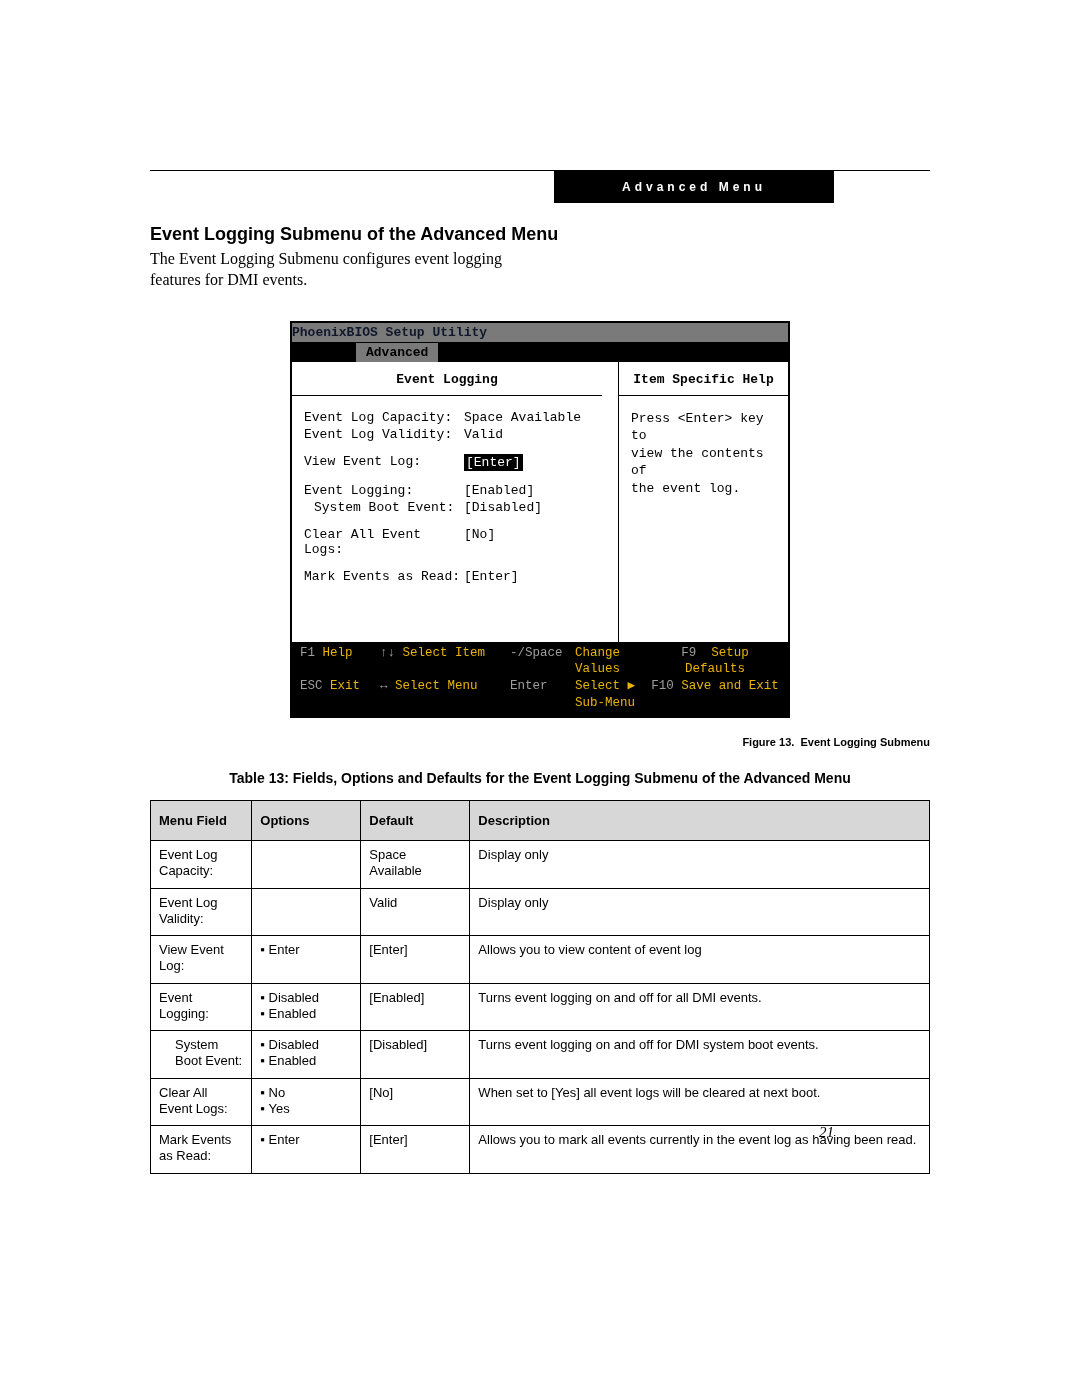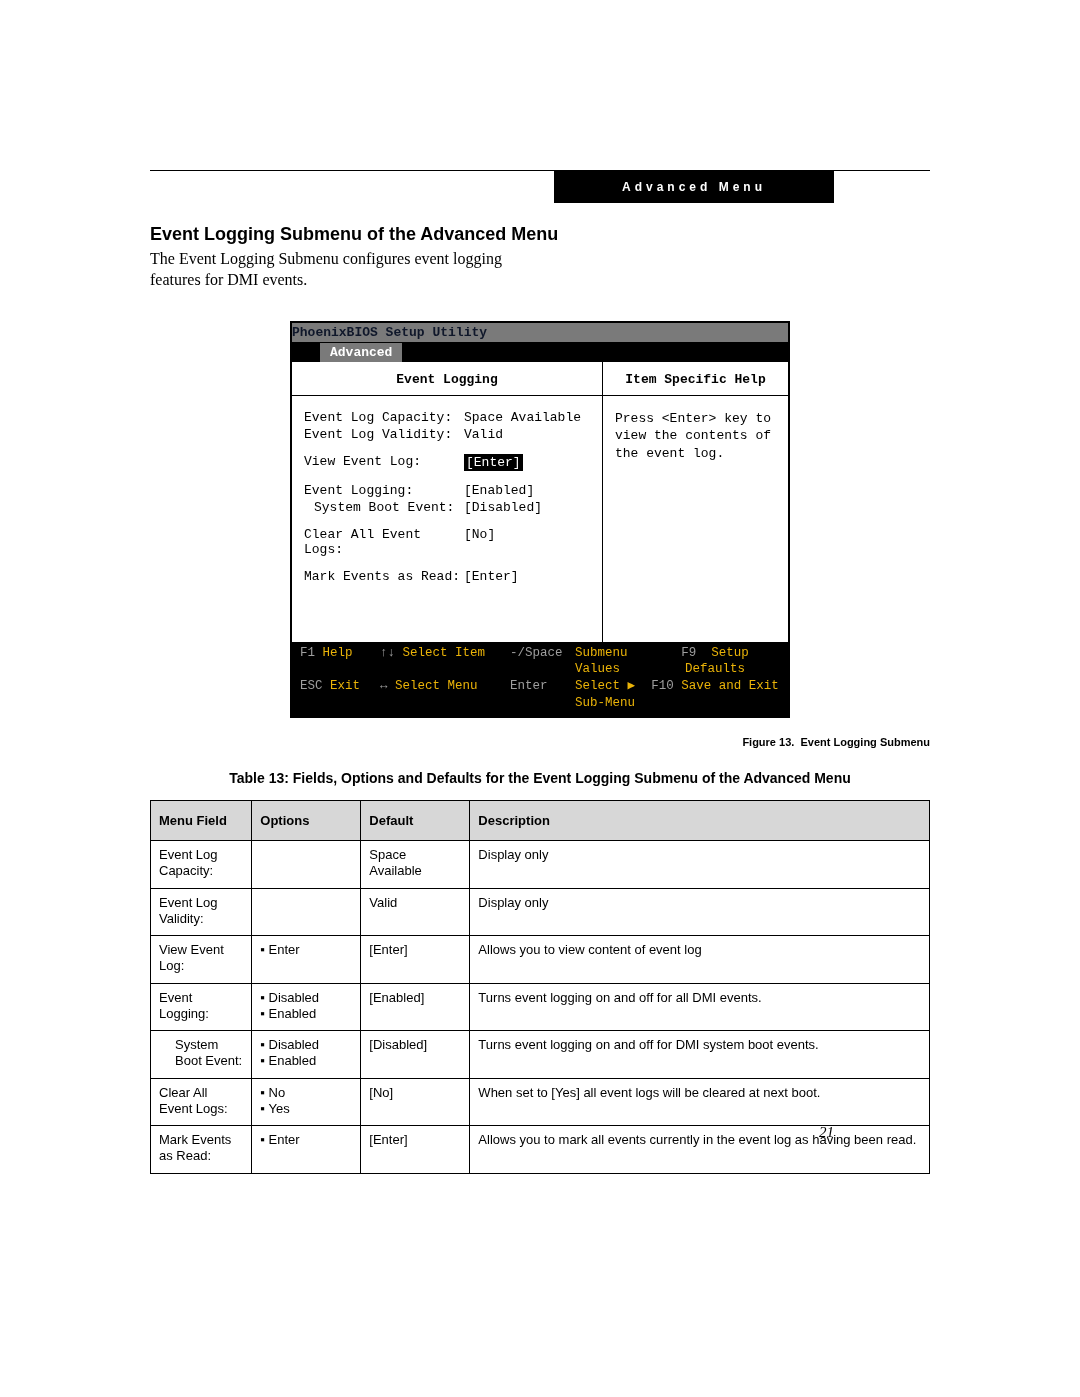--- a/index.html
+++ b/index.html
@@ -76,26 +76,26 @@
     border-bottom: 1px solid #000;
   }
   .tabs {
     background: #000;
     color: #fff;
     padding: 0;
     display: flex;
   }
   .tab {
     background: #7a7a7a;
-    color: #ffffff;
+    color: #000000;
     font-weight: bold;
     padding: 2px 10px;
-    margin-left: 28px;
-  }
-  .bios-body { display: flex; }
+    margin-left: 64px;
+  }
+  .bios-body { display: flex; gap: 16px; }
   .bios-left {
     flex: 0 0 310px;
     box-sizing: border-box;
   }
   .bios-right {
     flex: 1;
     border-left: 1px solid #000;
     box-sizing: border-box;
   }
   .pane-title {
@@ -255,21 +255,21 @@
               <div>view the contents of</div>
               <div>the event log.</div>
             </div>
           </div>
         </div>
         <div class="footer">
           <div class="row">
             <span class="cell1"><span class="dim">F1</span>&nbsp;<span class="hot">Help</span></span>
             <span class="cell2"><span class="dim">↑↓</span>&nbsp;<span class="hot">Select Item</span></span>
             <span class="cell3 dim">-/Space</span>
-            <span class="cell4 hot">Submenu Values</span>
+            <span class="cell4 hot">Change Values</span>
             <span class="cell5"><span class="dim">F9</span>&nbsp;&nbsp;<span class="hot">Setup Defaults</span></span>
           </div>
           <div class="row">
             <span class="cell1"><span class="dim">ESC</span>&nbsp;<span class="hot">Exit</span></span>
             <span class="cell2"><span class="dim">↔</span>&nbsp;<span class="hot">Select Menu</span></span>
             <span class="cell3 dim">Enter</span>
             <span class="cell4 hot">Select ▶ Sub-Menu</span>
             <span class="cell5"><span class="dim">F10</span>&nbsp;<span class="hot">Save and Exit</span></span>
           </div>
         </div>

